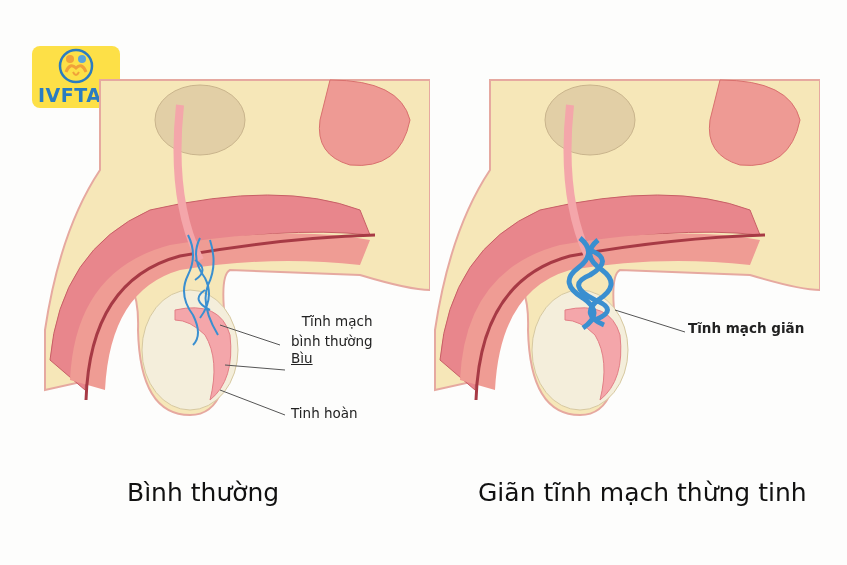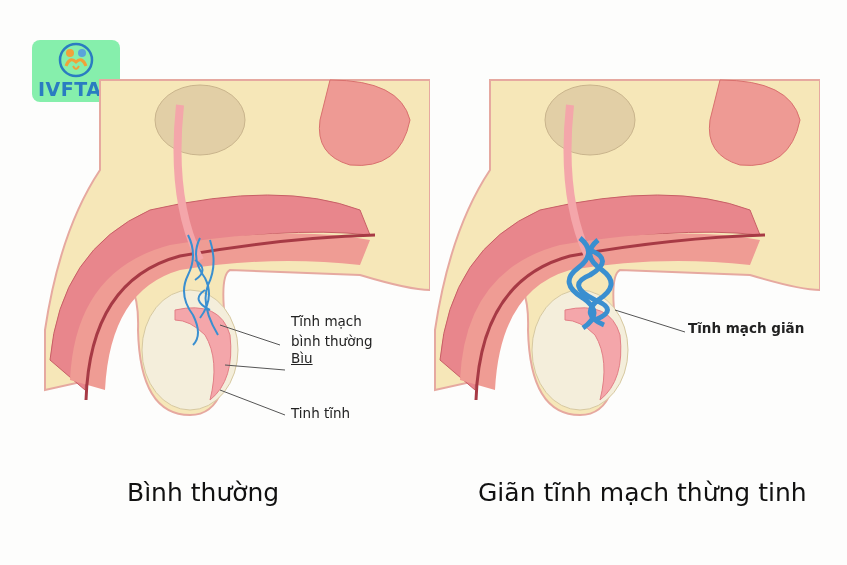--- a/index.html
+++ b/index.html
@@ -1,19 +1,19 @@
 <!DOCTYPE html>
 <html><head>
 <meta charset="utf-8">
 <style>
   html,body{margin:0;padding:0;background:#fdfdfc;}
   body{width:847px;height:565px;position:relative;overflow:hidden;font-family:"DejaVu Sans","Liberation Sans",sans-serif;}
   .panel{position:absolute;top:60px;width:400px;height:400px;}
   .panel svg{width:100%;height:100%;display:block;}
-  .logo{position:absolute;left:32px;top:40px;width:88px;height:62px;background:#86efac;border-radius:8px;}
+  .logo{position:absolute;left:32px;top:46px;width:88px;height:62px;background:#fde047;border-radius:8px;}
   .logo svg{position:absolute;left:26px;top:2px;}
   .logo-text{position:absolute;left:6px;top:38px;font-weight:bold;font-size:19px;color:#2a7cc1;letter-spacing:0.5px;}
   .label{position:absolute;font-size:13.5px;color:#222;line-height:20px;}
   .caption{position:absolute;top:478px;font-size:25px;color:#111;}
 </style>
 </head>
 <body>
 
 <div class="logo">
   <svg width="36" height="36" viewBox="0 0 36 36">
@@ -34,26 +34,26 @@
     <path d="M20 300 Q30 190 120 150 Q250 120 330 150 L340 175 Q250 165 130 190 Q60 215 55 330 Z" fill="#e8868c" stroke="#c85f66"></path>
     <path d="M40 320 Q45 210 140 185 Q260 165 340 180 L330 205 Q240 195 150 210 Q80 230 75 330 Z" fill="#ef9c94"></path>
     <path d="M56 340 Q60 220 150 196 Q250 178 345 175" fill="none" stroke="#a73a45" stroke-width="3"></path>
     <ellipse cx="160" cy="290" rx="48" ry="60" fill="#f4eedb" stroke="#d7c9a0"></ellipse>
     <path d="M145 250 Q190 240 200 275 Q205 320 180 340 Q190 300 175 275 Q160 260 145 260 Z" fill="#f4a6aa" stroke="#e27f86"></path>
     <path d="M150 45 Q140 140 170 200" fill="none" stroke="#f4a6aa" stroke-width="8"></path>
     <path d="M158 175 q10 20 0 40 q-10 20 5 40 q10 20 0 30 M170 178 q-10 20 5 40 q10 20 -5 40 M180 180 q8 25 -2 45 q-8 20 10 50 M165 200 q15 10 0 20 M175 230 q-15 10 5 20" fill="none" stroke="#3a8fd0" stroke-width="2"></path>
     <path d="M190 265 L250 285 M195 305 L255 310 M190 330 L255 355" stroke="#555" stroke-width="1"></path>
   </svg>
 </div>
-<div class="label" style="left:291px;top:311px;">
+<div class="label" style="left:291px;top:311px;text-align:right;">
   <div>Tĩnh mạch</div>
   <div>bình thường</div>
 </div>
 <div class="label" style="left:291px;top:348px;text-decoration:underline;">Bìu</div>
-<div class="label" style="left:291px;top:403px;">Tinh tĩnh</div>
+<div class="label" style="left:291px;top:403px;">Tinh hoàn</div>
 
 <div class="panel" style="left:420px;">
   <svg viewBox="0 0 400 400">
     <path d="M70 20 L400 20 L400 230 Q380 230 330 215 L200 210 Q190 215 195 260 Q205 355 160 355 Q110 355 108 270 Q110 215 80 210 Q60 260 60 320 L15 330 L15 270 Q30 170 70 110 Z" fill="#f6e7b8" stroke="#e6a9a0" stroke-width="2"></path>
     <ellipse cx="170" cy="60" rx="45" ry="35" fill="#e2cfa6" stroke="#c9b48c"></ellipse>
     <path d="M300 20 Q370 20 380 60 Q370 110 320 105 Q285 95 290 60 Z" fill="#ee9a94" stroke="#d9706e"></path>
     <path d="M20 300 Q30 190 120 150 Q250 120 330 150 L340 175 Q250 165 130 190 Q60 215 55 330 Z" fill="#e8868c" stroke="#c85f66"></path>
     <path d="M40 320 Q45 210 140 185 Q260 165 340 180 L330 205 Q240 195 150 210 Q80 230 75 330 Z" fill="#ef9c94"></path>
     <path d="M56 340 Q60 220 150 196 Q250 178 345 175" fill="none" stroke="#a73a45" stroke-width="3"></path>
     <ellipse cx="160" cy="290" rx="48" ry="60" fill="#f4eedb" stroke="#d7c9a0"></ellipse>

